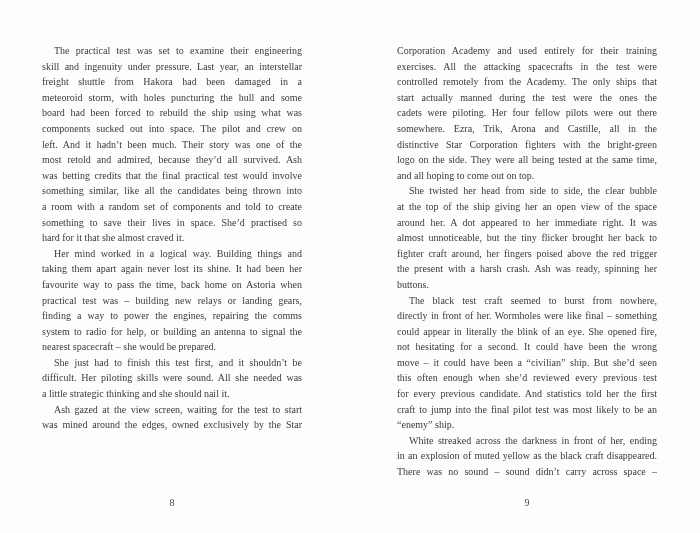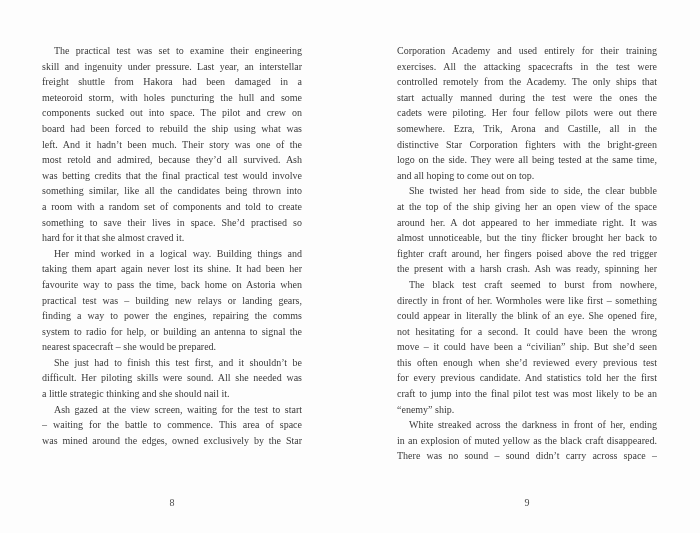--- a/index.html
+++ b/index.html
@@ -65,41 +65,40 @@
 <body>
 
 <div class="spread">
 
   <div class="page left">
     <div class="text-block">
         <div class="line indent">The practical test was set to examine their engineering</div>
         <div class="line">skill and ingenuity under pressure. Last year, an interstellar</div>
         <div class="line">freight shuttle from Hakora had been damaged in a</div>
         <div class="line">meteoroid storm, with holes puncturing the hull and some</div>
+        <div class="line">board had been forced to rebuild the ship using what was</div>
         <div class="line">components sucked out into space. The pilot and crew on</div>
-        <div class="line">board had been forced to rebuild the ship using what was</div>
         <div class="line">left. And it hadn’t been much. Their story was one of the</div>
         <div class="line">most retold and admired, because they’d all survived. Ash</div>
         <div class="line">was betting credits that the final practical test would involve</div>
         <div class="line">something similar, like all the candidates being thrown into</div>
         <div class="line">a room with a random set of components and told to create</div>
         <div class="line">something to save their lives in space. She’d practised so</div>
         <div class="line end">hard for it that she almost craved it.</div>
         <div class="line indent">Her mind worked in a logical way. Building things and</div>
         <div class="line">taking them apart again never lost its shine. It had been her</div>
         <div class="line">favourite way to pass the time, back home on Astoria when</div>
         <div class="line">practical test was – building new relays or landing gears,</div>
         <div class="line">finding a way to power the engines, repairing the comms</div>
         <div class="line">system to radio for help, or building an antenna to signal the</div>
         <div class="line end">nearest spacecraft – she would be prepared.</div>
         <div class="line indent">She just had to finish this test first, and it shouldn’t be</div>
         <div class="line">difficult. Her piloting skills were sound. All she needed was</div>
         <div class="line end">a little strategic thinking and she should nail it.</div>
         <div class="line indent">Ash gazed at the view screen, waiting for the test to start</div>
-        <div class="line">– waiting for the battle to commence. This area of space</div>
         <div class="line">was mined around the edges, owned exclusively by the Star</div>
       </div>
     <div class="page-number">8</div>
   </div>
 
   <div class="page right">
     <div class="text-block">
         <div class="line">Corporation Academy and used entirely for their training</div>
         <div class="line">exercises. All the attacking spacecrafts in the test were</div>
         <div class="line">controlled remotely from the Academy. The only ships that</div>
@@ -108,22 +107,23 @@
         <div class="line">somewhere. Ezra, Trik, Arona and Castille, all in the</div>
         <div class="line">distinctive Star Corporation fighters with the bright-green</div>
         <div class="line">logo on the side. They were all being tested at the same time,</div>
         <div class="line end">and all hoping to come out on top.</div>
         <div class="line indent">She twisted her head from side to side, the clear bubble</div>
         <div class="line">at the top of the ship giving her an open view of the space</div>
         <div class="line">around her. A dot appeared to her immediate right. It was</div>
         <div class="line">almost unnoticeable, but the tiny flicker brought her back to</div>
         <div class="line">fighter craft around, her fingers poised above the red trigger</div>
         <div class="line">the present with a harsh crash. Ash was ready, spinning her</div>
+        <div class="line end">buttons.</div>
         <div class="line indent">The black test craft seemed to burst from nowhere,</div>
-        <div class="line">directly in front of her. Wormholes were like first – something</div>
+        <div class="line">directly in front of her. Wormholes were like final – something</div>
         <div class="line">could appear in literally the blink of an eye. She opened fire,</div>
         <div class="line">not hesitating for a second. It could have been the wrong</div>
         <div class="line">move – it could have been a “civilian” ship. But she’d seen</div>
         <div class="line">this often enough when she’d reviewed every previous test</div>
         <div class="line">for every previous candidate. And statistics told her the first</div>
         <div class="line">craft to jump into the final pilot test was most likely to be an</div>
         <div class="line end">“enemy” ship.</div>
         <div class="line indent">White streaked across the darkness in front of her, ending</div>
         <div class="line">in an explosion of muted yellow as the black craft disappeared.</div>
         <div class="line">There was no sound – sound didn’t carry across space –</div>

